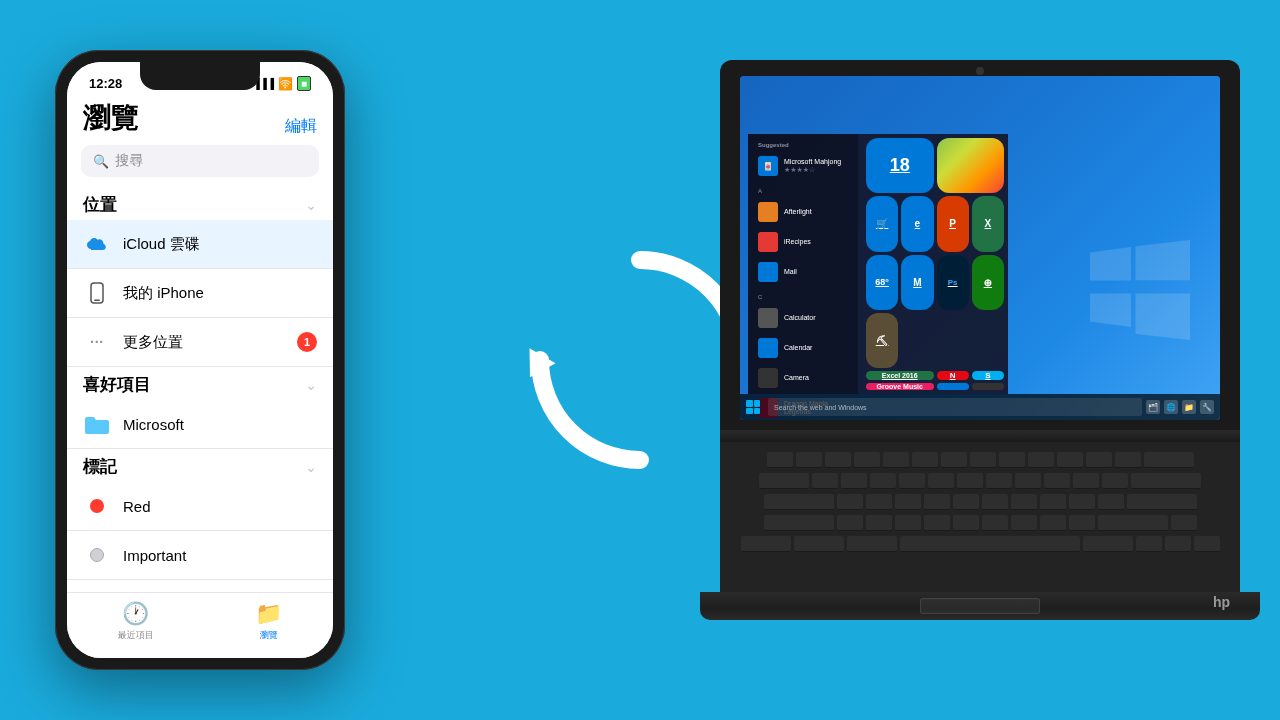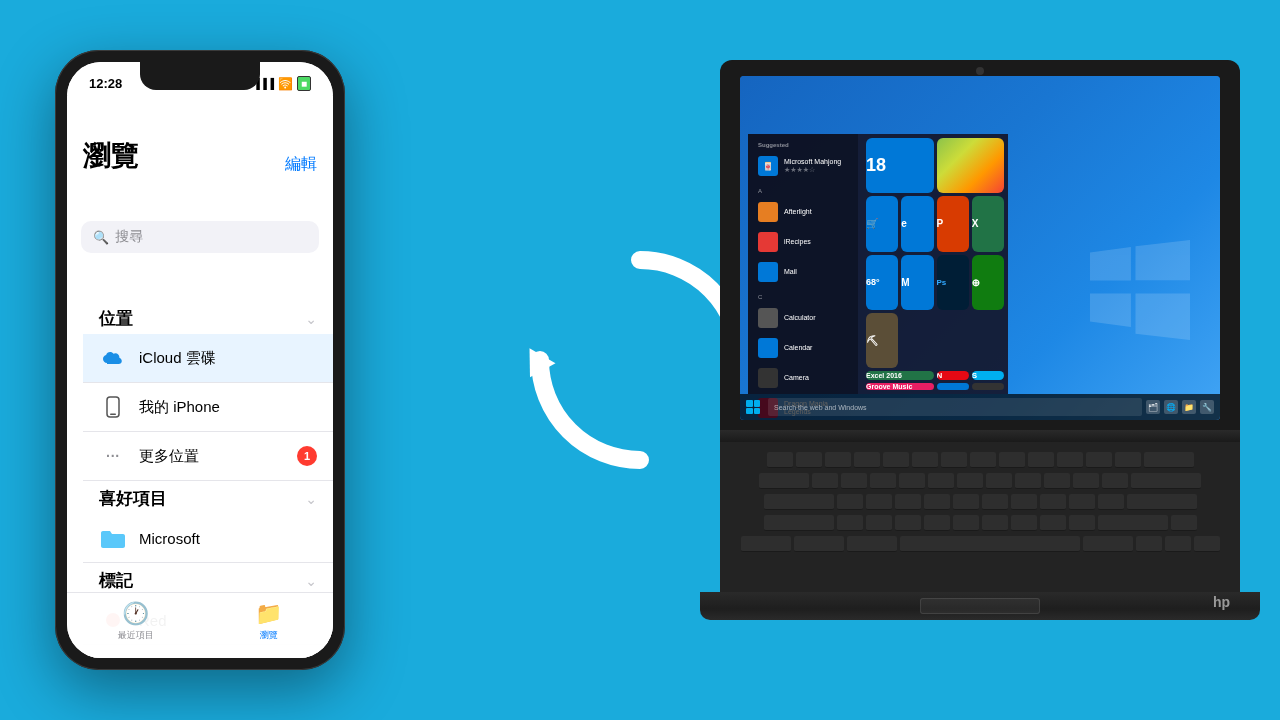--- a/index.html
+++ b/index.html
@@ -65,21 +65,20 @@
     }
 
     .iphone-screen {
       width: 100%;
       height: 100%;
       background: white;
       border-radius: 34px;
       overflow: hidden;
       display: flex;
       flex-direction: column;
-      gap: 38px;
     }
 
     
     .status-bar {
       display: flex;
       justify-content: space-between;
       align-items: center;
       padding: 14px 22px 4px;
       background: white;
       flex-shrink: 0;
@@ -135,21 +134,20 @@
 
     .search-placeholder {
       color: #8e8e93;
       font-size: 14px;
     }
 
     .files-list {
       flex: 1;
       overflow: hidden;
       padding: 0 0 60px;
-      margin-left: 16px;
     }
 
     .section-header {
       display: flex;
       justify-content: space-between;
       align-items: center;
       padding: 6px 16px 4px;
       background: white;
     }
 
@@ -339,28 +337,30 @@
     .start-menu-right {
       flex: 1;
       padding: 4px;
       display: grid;
       grid-template-columns: repeat(4, 1fr);
       grid-template-rows: repeat(4, 1fr);
       gap: 3px;
     }
 
     .tile {
-      border-radius: 6px;
-      display: flex;
-      align-items: center;
+      border-radius: 12px;
+      display: flex;
+      align-items: center;
+      justify-content: center;
       font-size: 10px;
       color: white;
       font-weight: bold;
       position: relative;
       overflow: hidden;
+      text-decoration: underline;
     }
 
     .taskbar {
       position: absolute;
       bottom: 0;
       left: 0;
       right: 0;
       height: 26px;
       background: rgba(0,0,0,0.7);
       display: flex;

